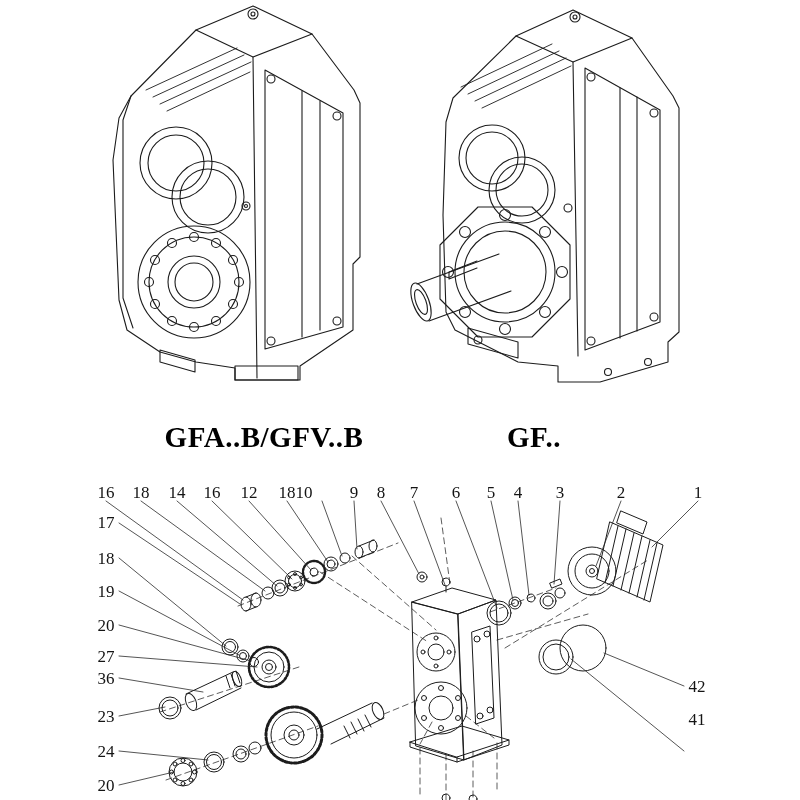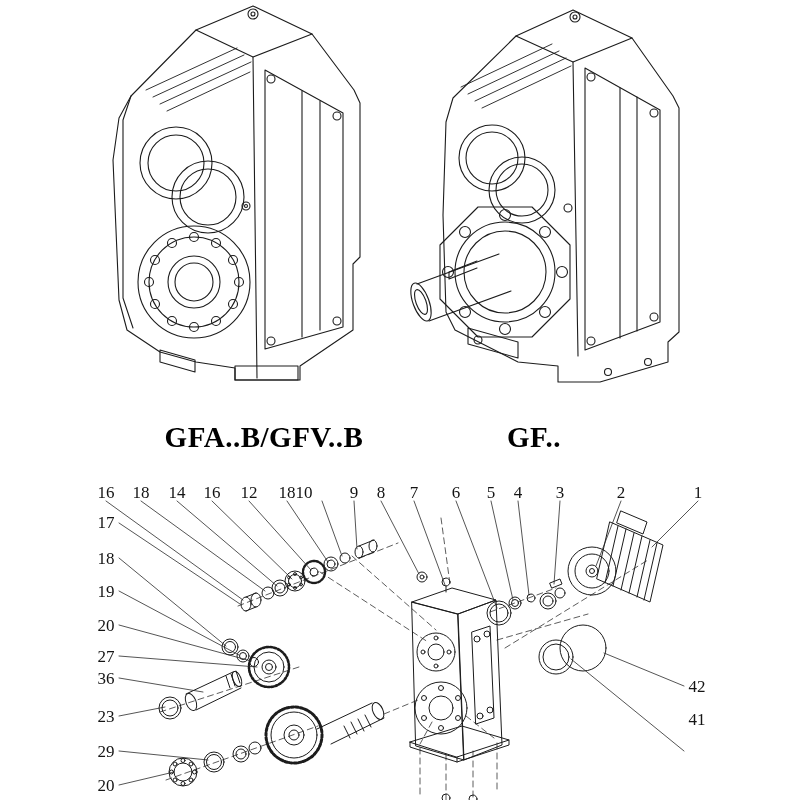--- a/index.html
+++ b/index.html
@@ -349,19 +349,19 @@
   <span class="callout" style="left:621px;top:492px">2</span>
   <span class="callout" style="left:698px;top:492px">1</span>
 
   <span class="callout" style="left:106px;top:522px">17</span>
   <span class="callout" style="left:106px;top:558px">18</span>
   <span class="callout" style="left:106px;top:591px">19</span>
   <span class="callout" style="left:106px;top:625px">20</span>
   <span class="callout" style="left:106px;top:656px">27</span>
   <span class="callout" style="left:106px;top:678px">36</span>
   <span class="callout" style="left:106px;top:716px">23</span>
-  <span class="callout" style="left:106px;top:751px">29</span>
+  <span class="callout" style="left:106px;top:751px">24</span>
   <span class="callout" style="left:106px;top:785px">20</span>
 
   <span class="callout" style="left:697px;top:686px">42</span>
   <span class="callout" style="left:697px;top:719px">41</span>
 
 </div>
 
 </body></html>

